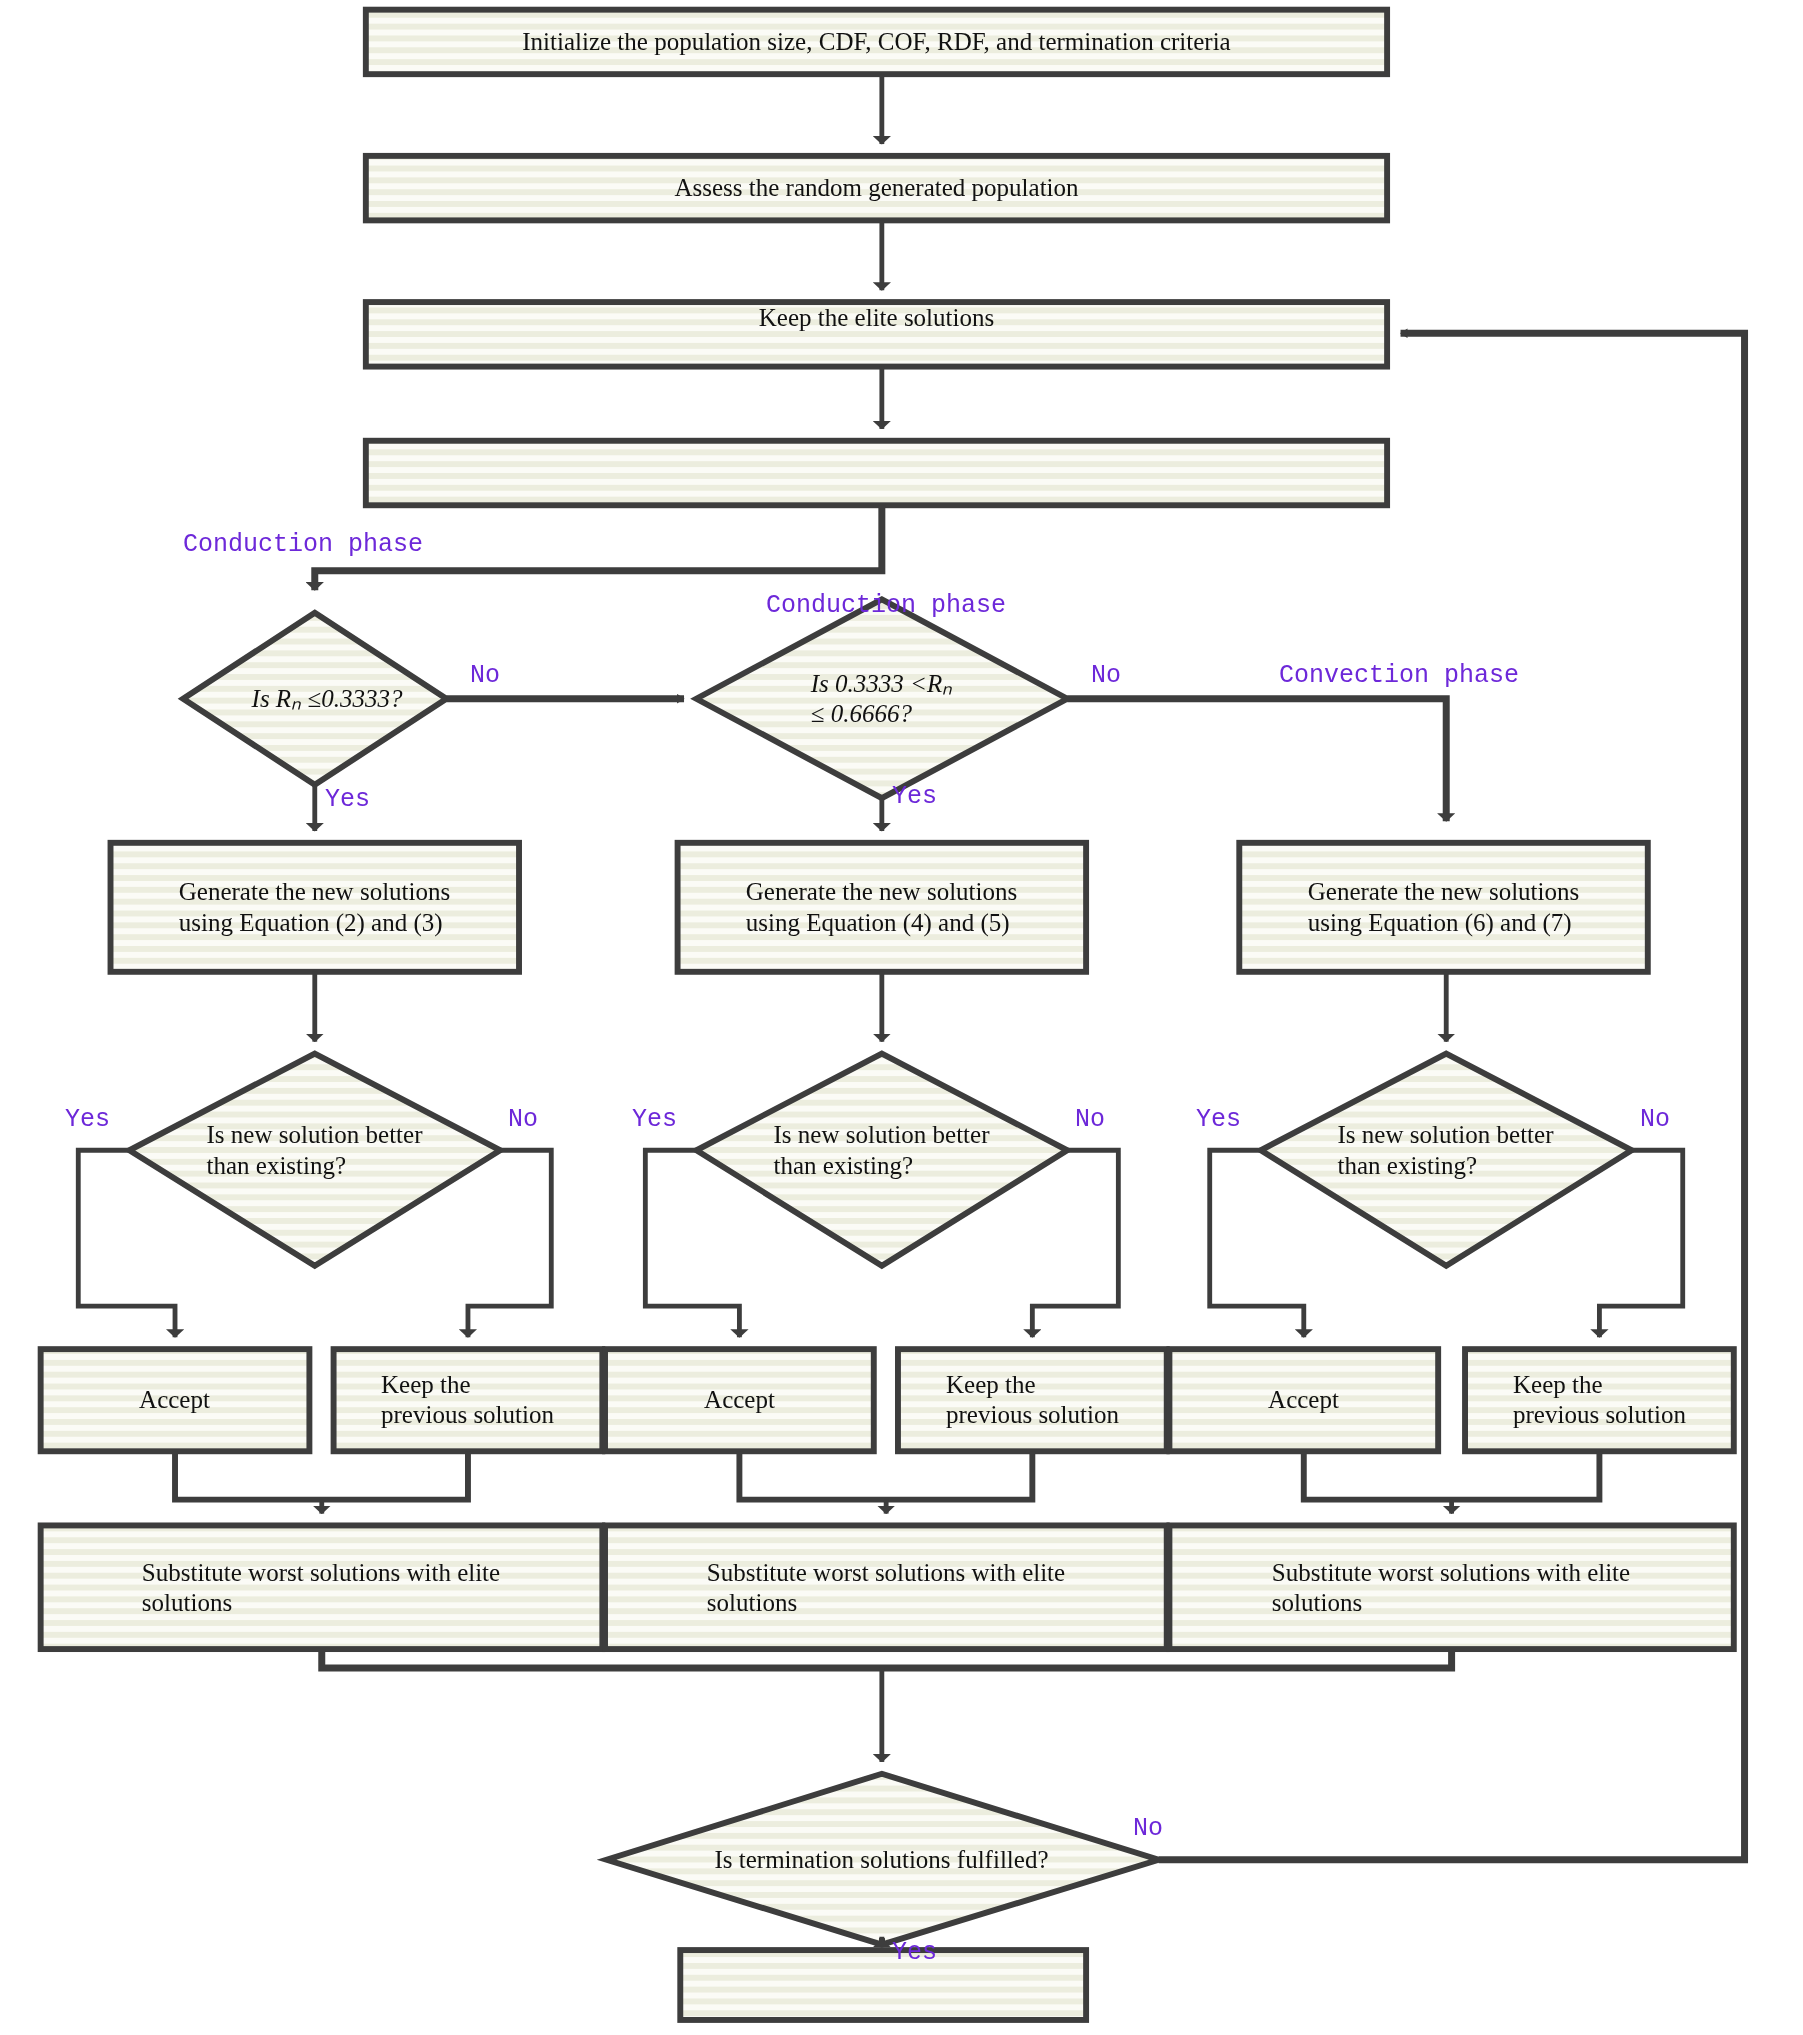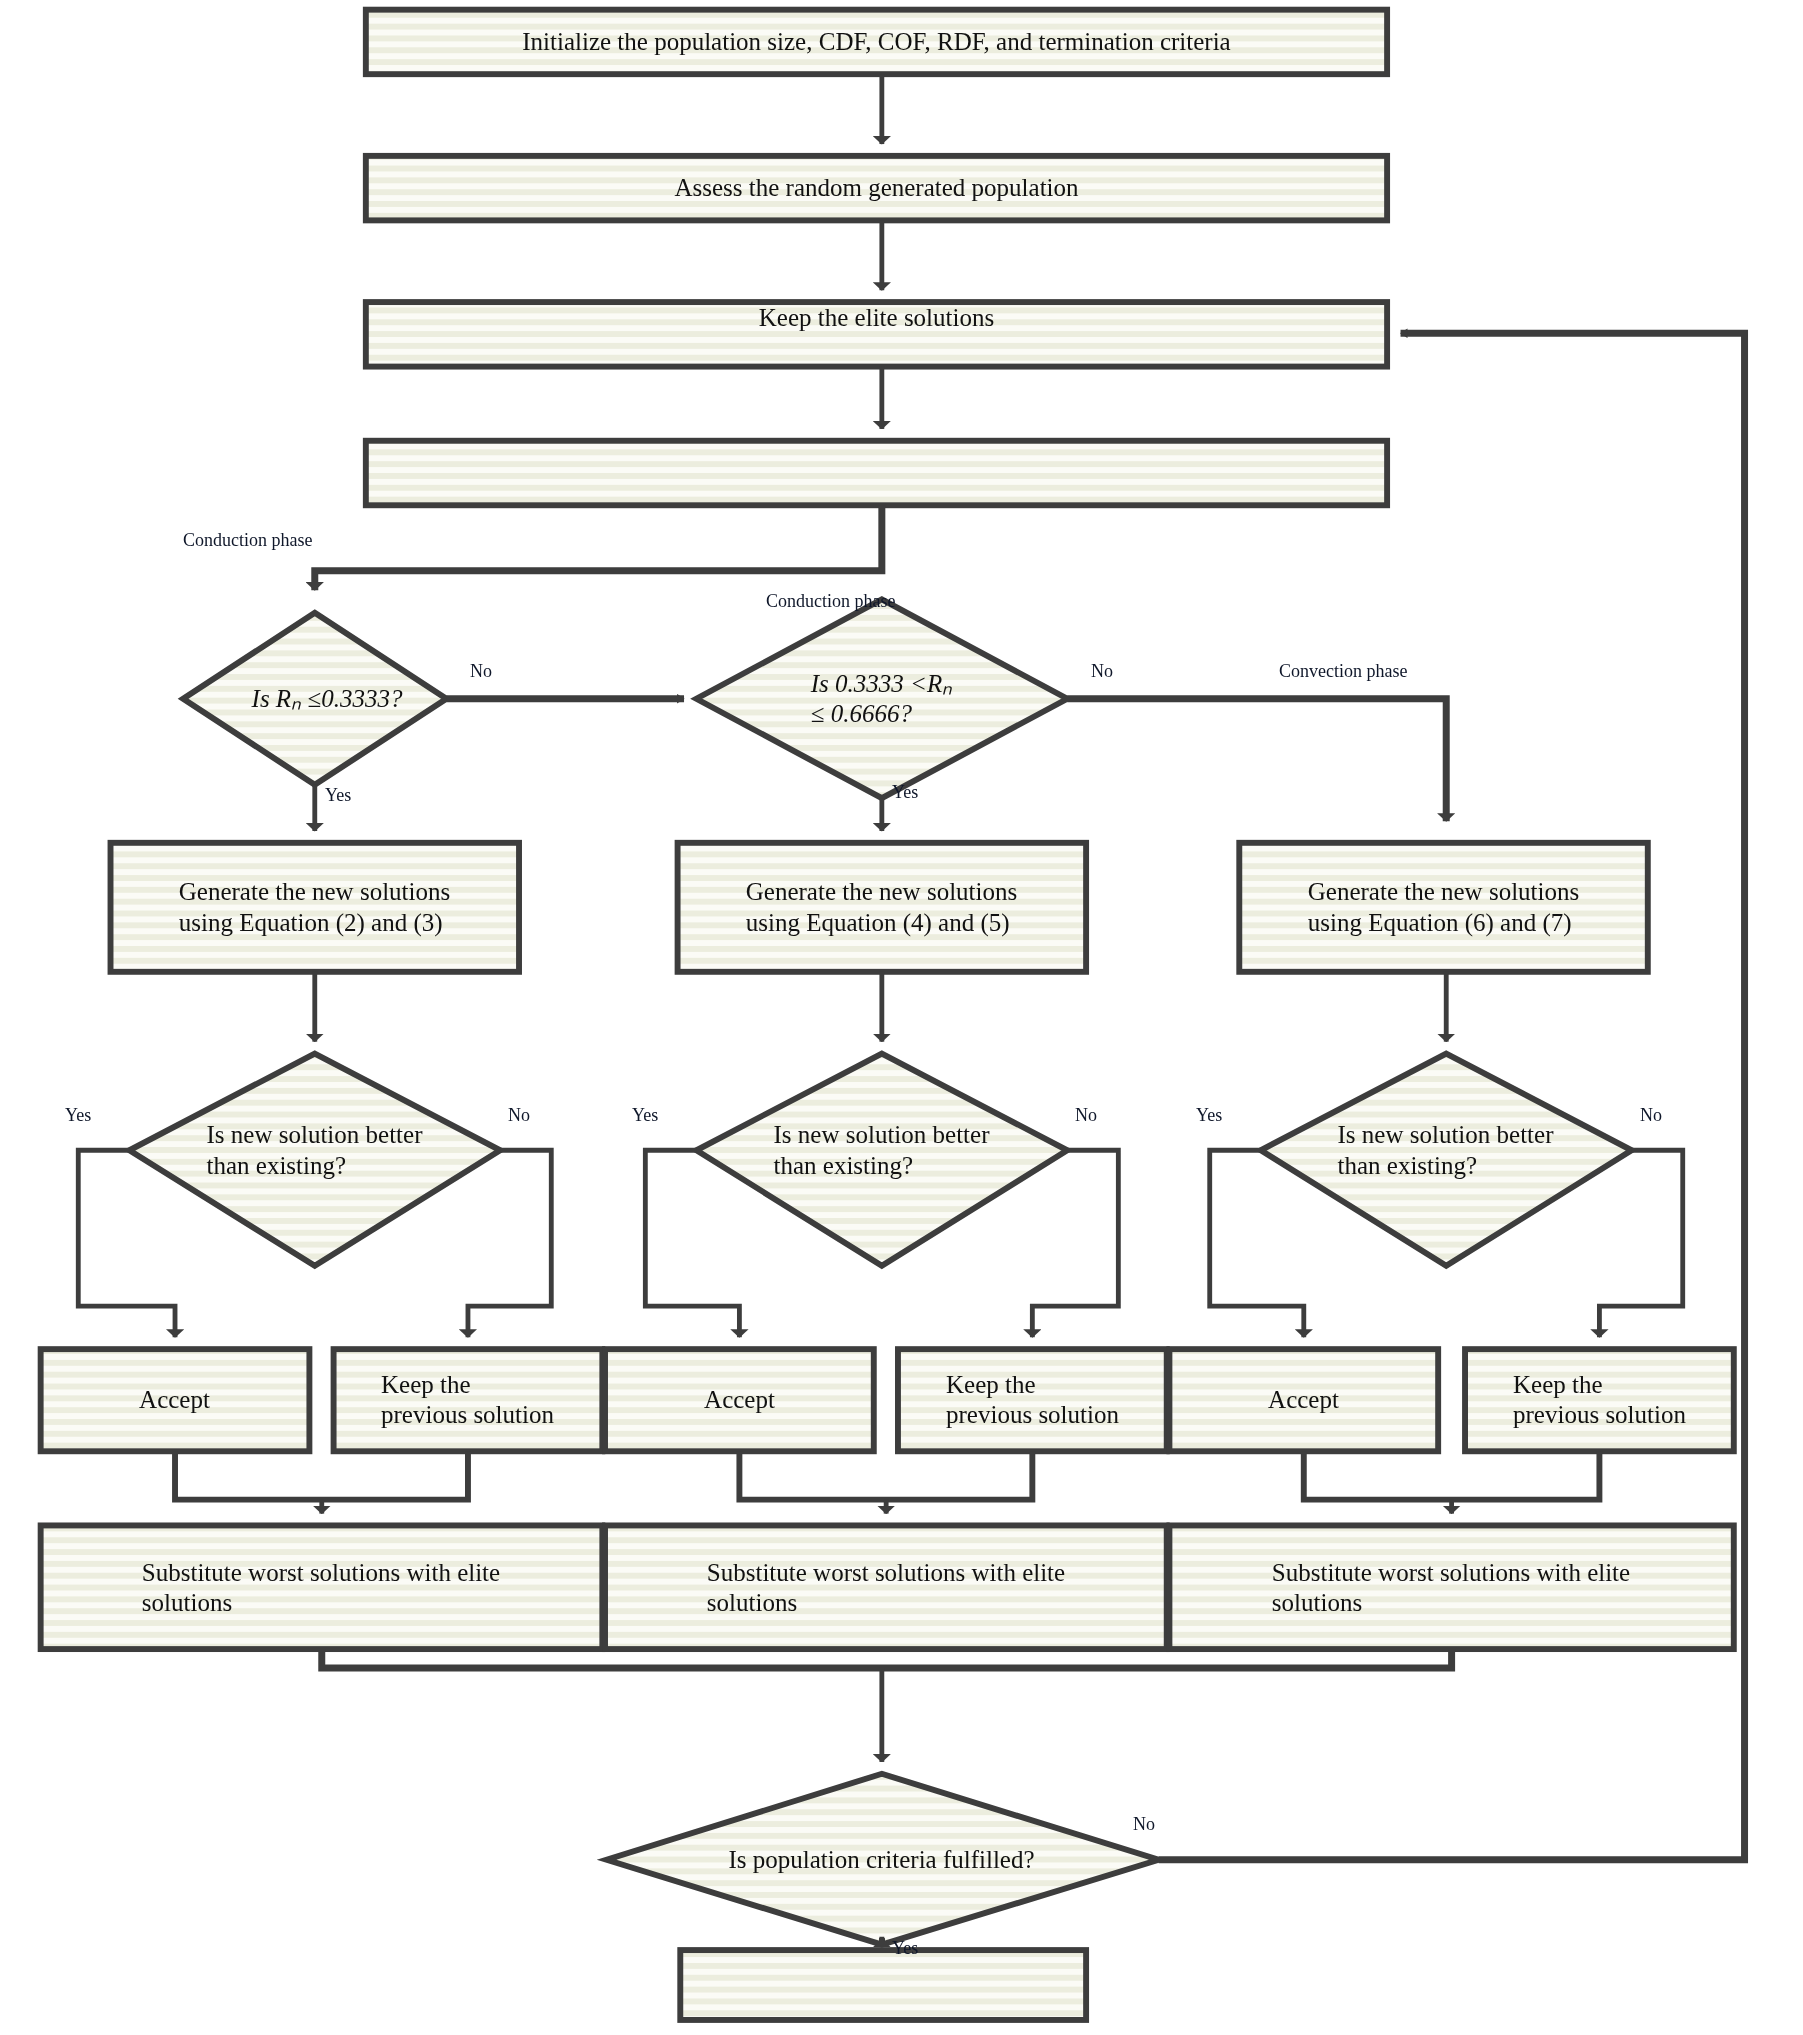--- a/index.html
+++ b/index.html
@@ -13,22 +13,22 @@
     font-family:"Liberation Serif", serif;
     color:#111;
     line-height:1.22;
     pointer-events:none;
     white-space:pre-line;
   }
   .boxText{font-size:25px;}
   .diaText{font-size:25px;}
   .edgeLabel{
     position:absolute;
-    font-family:Liberation Serif, serif;
-    font-size:18px;color:#0f172a;
+    font-family:Liberation Mono, monospace;
+    font-size:25px;color:#6d28d9;
     white-space:nowrap;
   }
   .ital{font-style:italic;}
 </style>
 </head>
 <body>
 
 <div id="stage">
 
   <svg width="1804" height="2035" viewBox="0 0 3355 3786">
@@ -174,21 +174,21 @@
   <div class="nodeText boxText" style="left:1465px;top:1349px;width:269px;height:102px;">Keep the
 previous solution</div>
 
   <div class="nodeText boxText" style="left:40px;top:1526px;width:562px;height:124px;">Substitute worst solutions with elite
 solutions</div>
   <div class="nodeText boxText" style="left:605px;top:1526px;width:562px;height:124px;">Substitute worst solutions with elite
 solutions</div>
   <div class="nodeText boxText" style="left:1169px;top:1526px;width:564px;height:124px;">Substitute worst solutions with elite
 solutions</div>
 
-  <div class="nodeText diaText" style="left:634px;top:1828px;width:495px;height:65px;">Is population criteria fulfilled?</div>
+  <div class="nodeText diaText" style="left:634px;top:1828px;width:495px;height:65px;">Is termination solutions fulfilled?</div>
 
 
   <div class="edgeLabel" style="left:183px;top:530px;">Conduction phase</div>
   <div class="edgeLabel" style="left:766px;top:591px;">Conduction phase</div>
   <div class="edgeLabel" style="left:1279px;top:661px;">Convection phase</div>
 
   <div class="edgeLabel" style="left:470px;top:661px;">No</div>
   <div class="edgeLabel" style="left:325px;top:785px;">Yes</div>
 
   <div class="edgeLabel" style="left:1091px;top:661px;">No</div>

